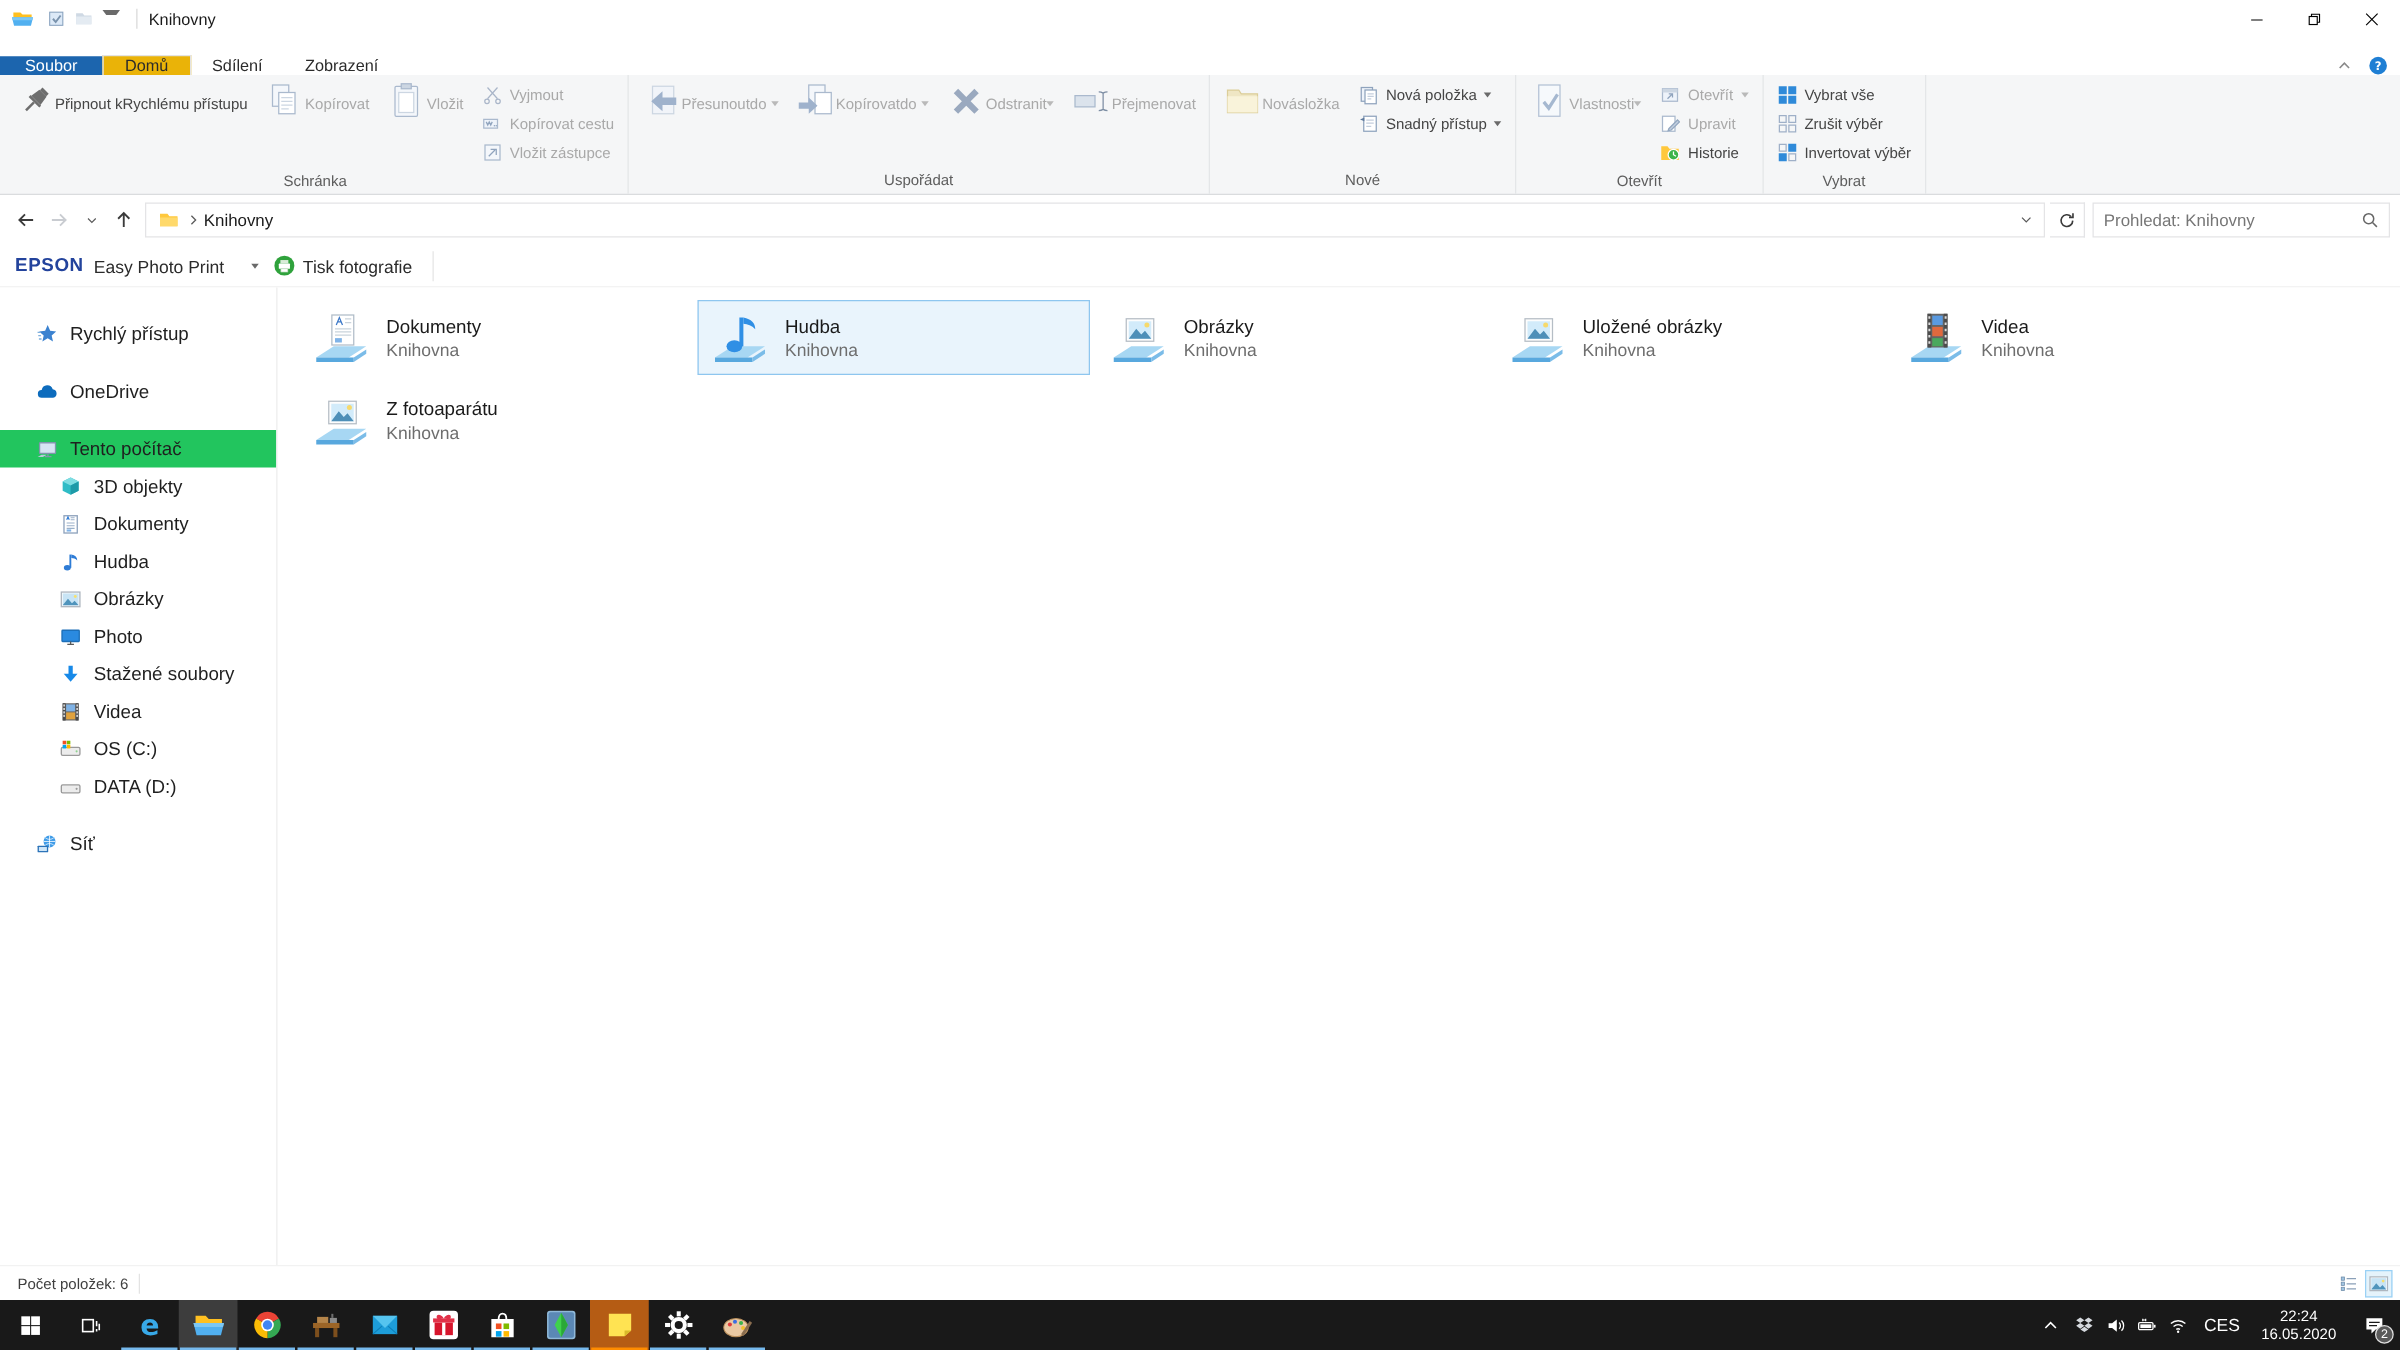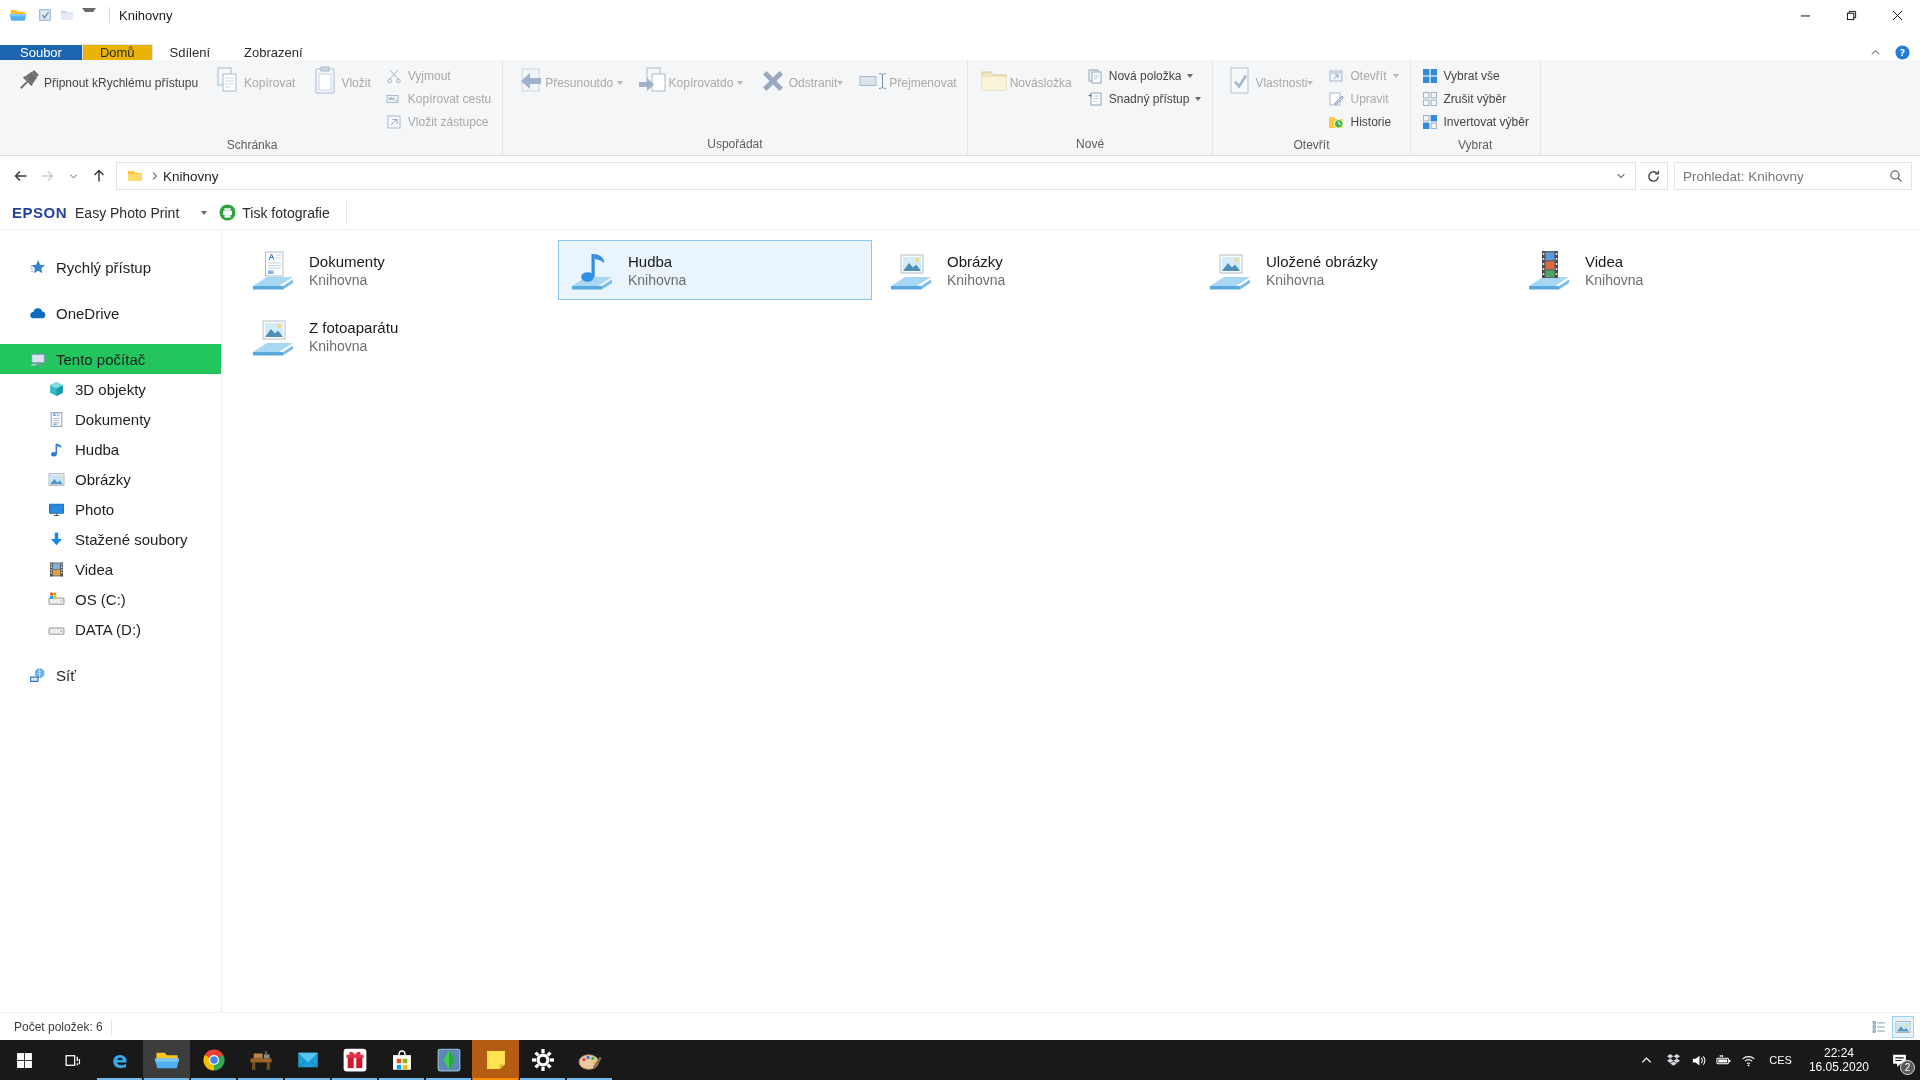--- a/index.html
+++ b/index.html
@@ -103,21 +103,21 @@
   .tb-app{width:47px;display:flex;align-items:center;justify-content:center;position:relative;flex:none}
   .tb-app .aic{width:26px;height:26px;display:block}
   .tb-app.run::after{content:'';position:absolute;left:1px;right:1px;bottom:0;height:2px;background:#76b9ed}
   .tb-app.active{background:#3d3d3d}
   .tb-app.attn{background:#b55c14}
   .tb-app.attn::after{background:#ff8c00}
   .tray{margin-left:auto;display:flex;align-items:center}
   .tray-ic{width:25px;height:40px;display:flex;align-items:center;justify-content:center}
   .tray-ic>span{width:15px;height:15px;display:block}
   .tray-ic.wide{width:30px}
-  .tray-lang{font-size:11px;padding:0 8px}
+  .tray-lang{font-size:14px;padding:0 8px}
   .tray-clock{font-size:12px;text-align:center;line-height:14px;padding:0 9px}
   .tray-action{width:42px;height:40px;display:flex;align-items:center;justify-content:center;position:relative}
   .tray-action>span.aic2{width:17px;height:17px;display:block}
   .badge{position:absolute;right:5px;bottom:5px;min-width:15px;height:15px;border-radius:8px;background:#5a5a5a;border:1px solid #e0e0e0;font-size:10px;line-height:13px;text-align:center;padding:0 3px;color:#fff}
 </style>
 </head>
 <body>
 
 <div>
 

